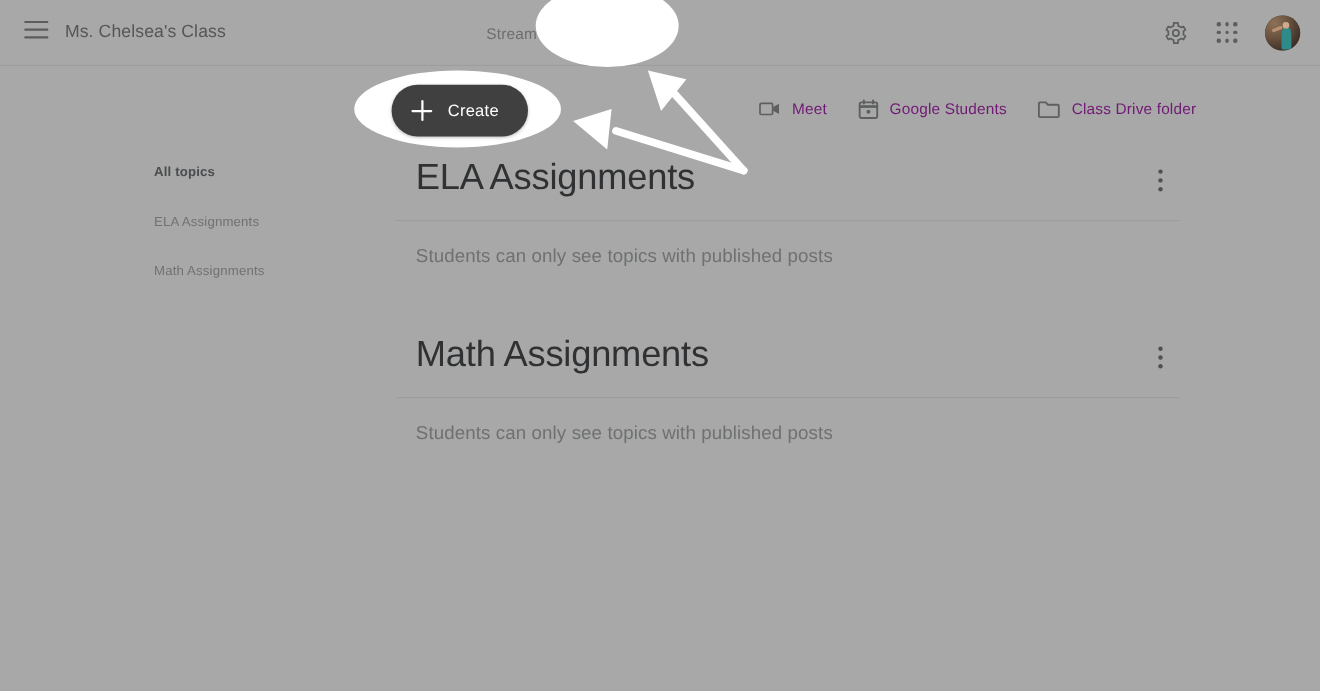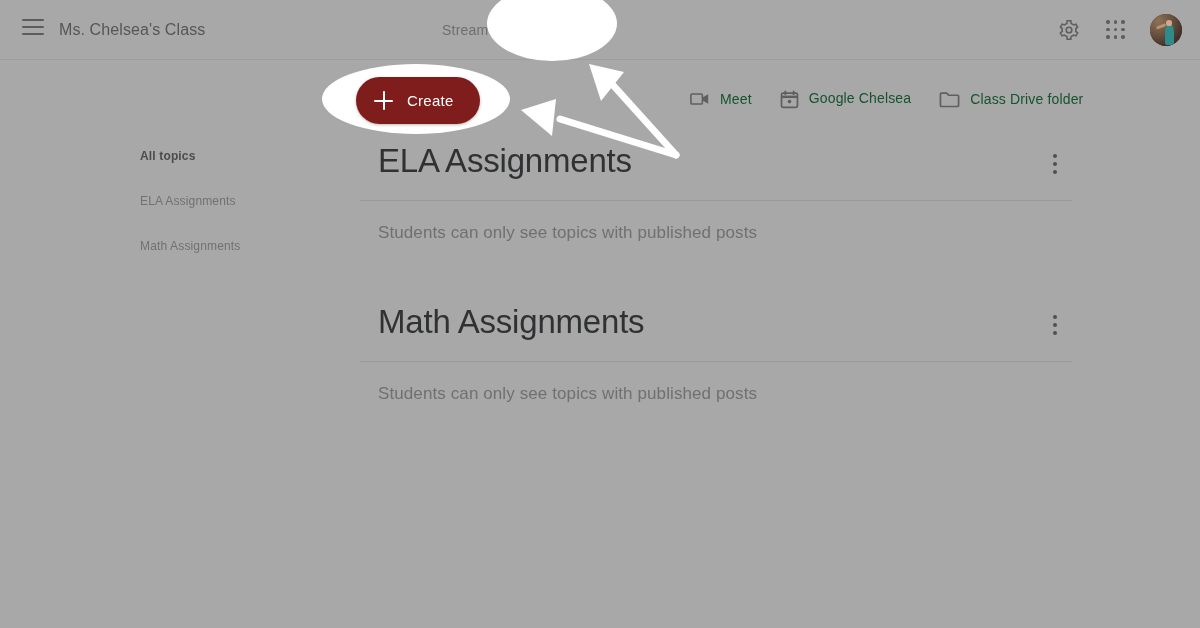--- a/index.html
+++ b/index.html
@@ -192,21 +192,21 @@
     height: 76px;
   }
 
   .create-btn {
     position: absolute;
     left: 356px;
     top: 16px;
     height: 47px;
     padding: 0 26px 0 18px;
     border-radius: 24px;
-    background: #7f1d1d;
+    background: #404040;
     color: #ffffff;
     display: flex;
     align-items: center;
     gap: 14px;
     cursor: pointer;
     box-shadow: 0 1px 3px rgba(0,0,0,0.28);
     z-index: 6;
   }
   .create-btn .plus {
     position: relative;
@@ -237,22 +237,23 @@
     position: absolute;
     left: 690px;
     top: 0;
     height: 76px;
     display: flex;
     align-items: center;
     gap: 28px;
   }
   .quick-link {
     display: flex;
+    align-items: center;
     gap: 10px;
-    color: #14532d;
+    color: #701a75;
     font-size: 14px;
     letter-spacing: 0.15px;
     cursor: pointer;
     white-space: nowrap;
   }
   .quick-link svg { display: block; flex: 0 0 auto; }
 
   
   .topic-rail {
     position: absolute;
@@ -416,21 +417,21 @@
 
       <div class="quick-link">
         <span>
           <svg width="19" height="19" viewBox="0 0 20 20" fill="none">
             <rect x="1.6" y="3.2" width="16.8" height="15" rx="1.6" stroke="#5d5f61" stroke-width="1.8"></rect>
             <path d="M1.6 7.2 H18.4" stroke="#5d5f61" stroke-width="2.6"></path>
             <path d="M5.6 1.4 V4.4 M14.4 1.4 V4.4" stroke="#5d5f61" stroke-width="1.9" stroke-linecap="round"></path>
             <circle cx="10" cy="12.2" r="1.9" fill="#5d5f61"></circle>
           </svg>
         </span>
-        <span>Google Chelsea</span>
+        <span>Google Students</span>
       </div>
 
       <div class="quick-link">
         <span>
           <svg width="21" height="17" viewBox="0 0 22 18" fill="none" stroke="#5d5f61" stroke-width="1.8" stroke-linejoin="round">
             <path d="M1.4 15.3 V3.3 a1.1 1.1 0 0 1 1.1-1.1 H8.1 l2 2.3 H19.5 a1.1 1.1 0 0 1 1.1 1.1 V15.3 a1.1 1.1 0 0 1-1.1 1.1 H2.5 a1.1 1.1 0 0 1-1.1-1.1 Z"></path>
           </svg>
         </span>
         <span>Class Drive folder</span>
       </div>

